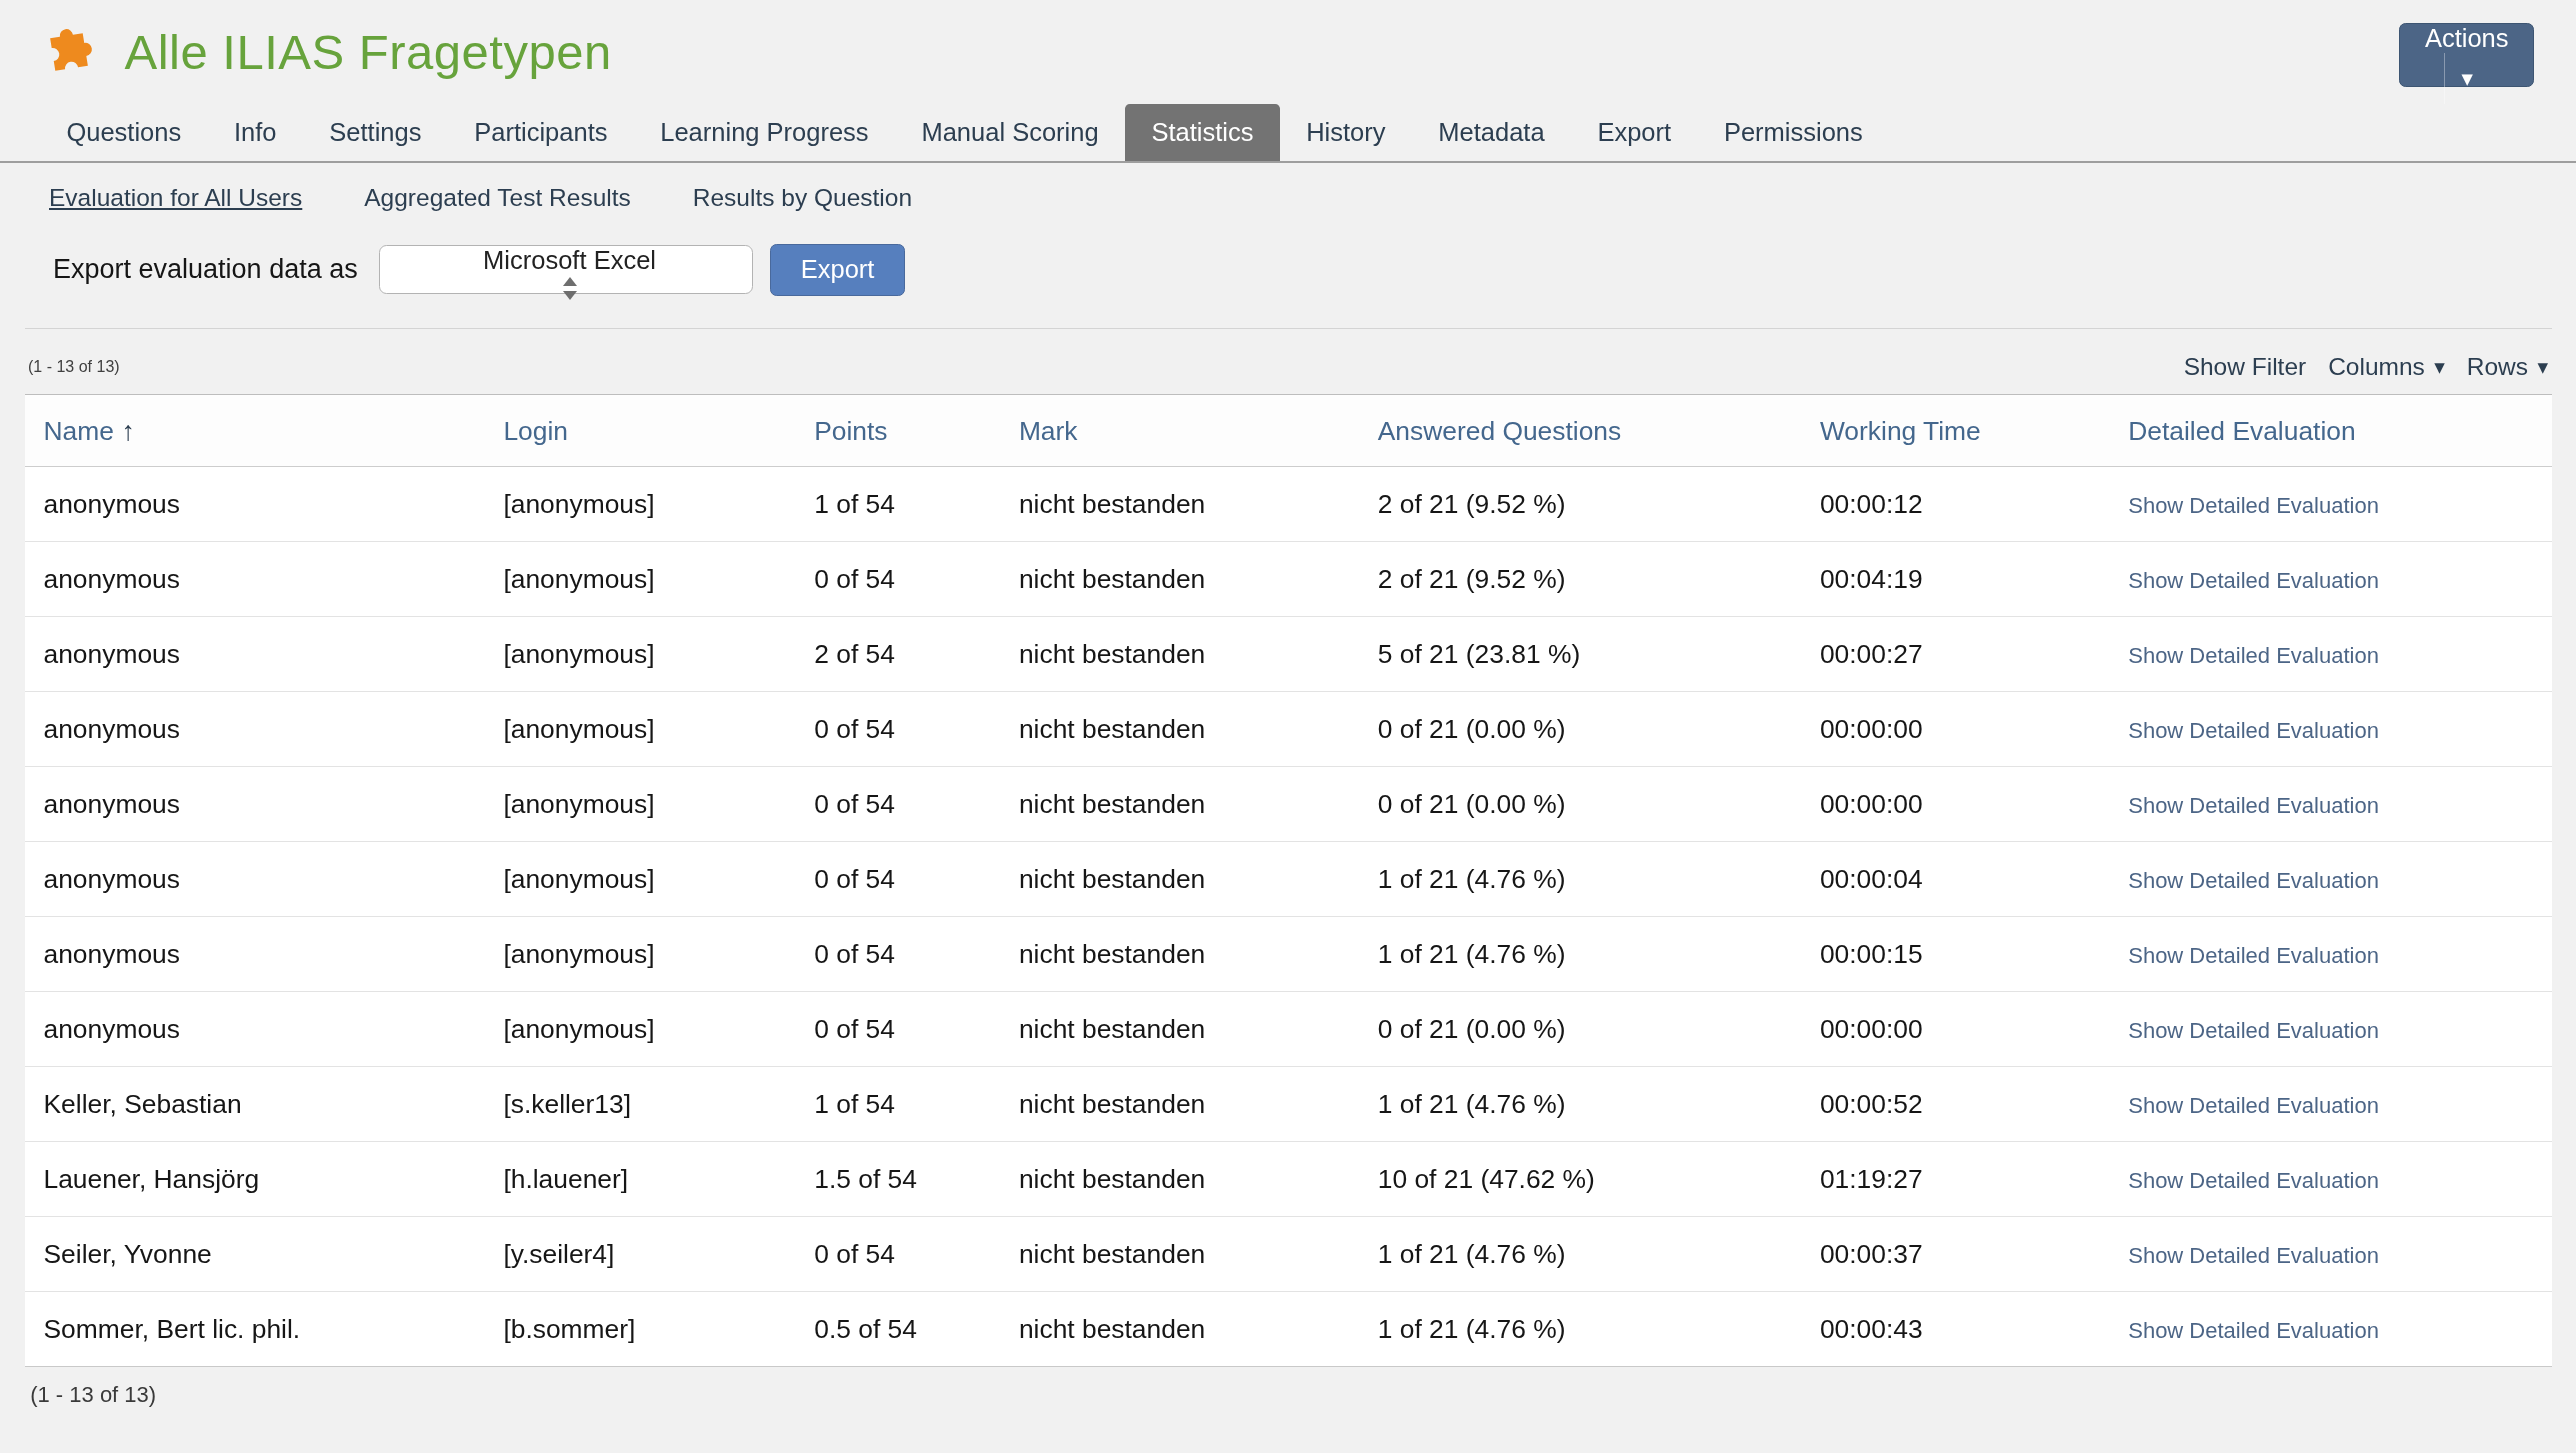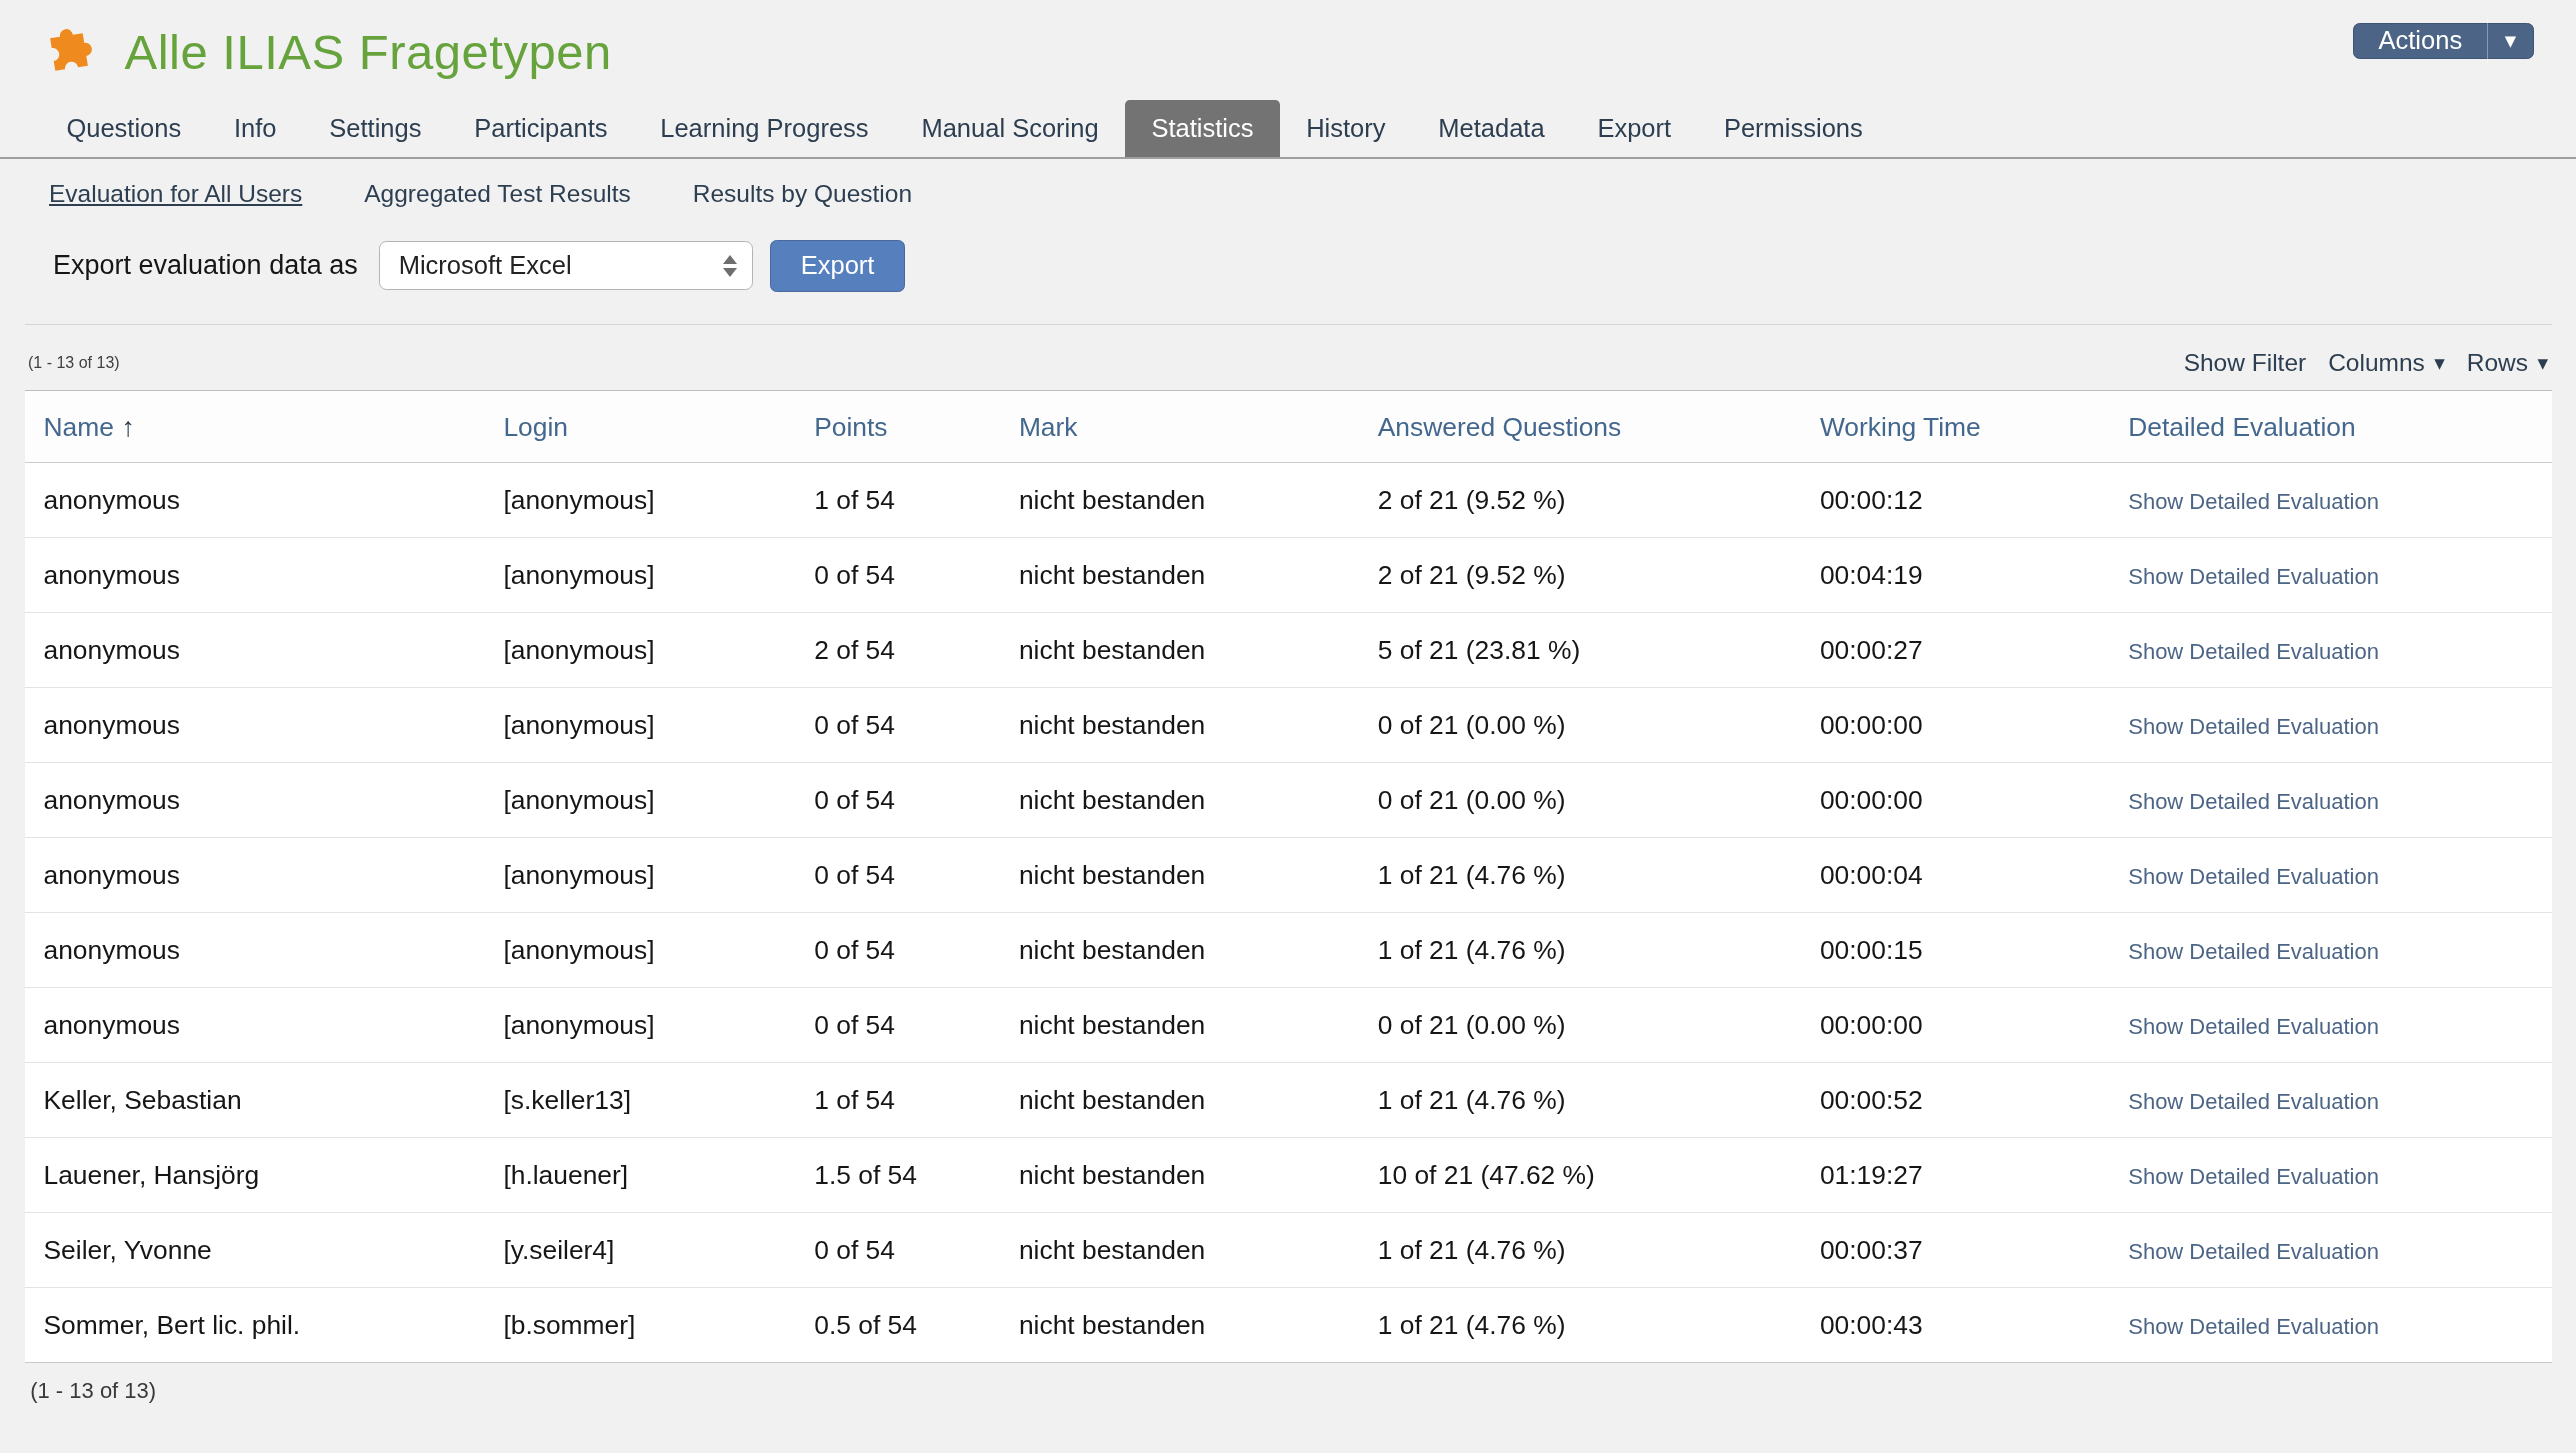--- a/index.html
+++ b/index.html
@@ -23,21 +23,21 @@
   .page-title {
     margin: 0; font-size: 49px; font-weight: 400;
     color: var(--title-green, #67a33c);
     letter-spacing: 0.5px;
   }
   .actions-btn {
     display: flex; align-items: center;
     background: var(--actions-button-bg, #4c6586);
     color: #fff; border: 0.9px solid #3d5572; border-radius: 6.6px;
     font-size: 25.5px; font-family: inherit; cursor: pointer;
-    padding: 0; height: 36px; margin-top: 1.9px;
+    padding: 0; height: 64px; margin-top: 1.9px; flex-direction: column;
   }
   .actions-btn .actions-label { padding: 0 24.5px; }
   .actions-btn .btn-caret {
     border-left: 0.9px solid rgba(255,255,255,0.35);
     padding: 0 17px; font-size: 22.6px; line-height: 51px; height: 51px;
   }
 
   
   .tabs {
     display: flex; align-items: flex-start;
@@ -66,20 +66,21 @@
     display: flex; align-items: center;
     padding: 22.6px 49px 32px 53px;
   }
   .export-label { font-size: 27px; color: #161616; margin-right: 21px; }
   .format-select {
     width: 374px; height: 49px;
     background: #ffffff; border: 0.9px solid #b3b3b3; border-radius: 7.5px;
     display: flex; align-items: center; justify-content: space-between;
     padding: 0 11.3px 0 19px; font-size: 25.5px; color: #222;
     cursor: pointer;
+    flex-direction: column;
   }
   .stepper { display: flex; flex-direction: column; gap: 4.7px; padding: 1.9px 3.8px; }
   .stepper .tri-up { width: 0; height: 0; border-left: 7.5px solid transparent; border-right: 7.5px solid transparent; border-bottom: 9.4px solid #6e6e6e; }
   .stepper .tri-down { width: 0; height: 0; border-left: 7.5px solid transparent; border-right: 7.5px solid transparent; border-top: 9.4px solid #6e6e6e; }
   .export-btn {
     margin-left: 17px;
     background: var(--export-button-bg, #567fbe);
     color: #fff; border: 0.9px solid #49699c; border-radius: 6.6px;
     font-size: 25.5px; font-family: inherit; cursor: pointer;
     padding: 10.4px 30px;

